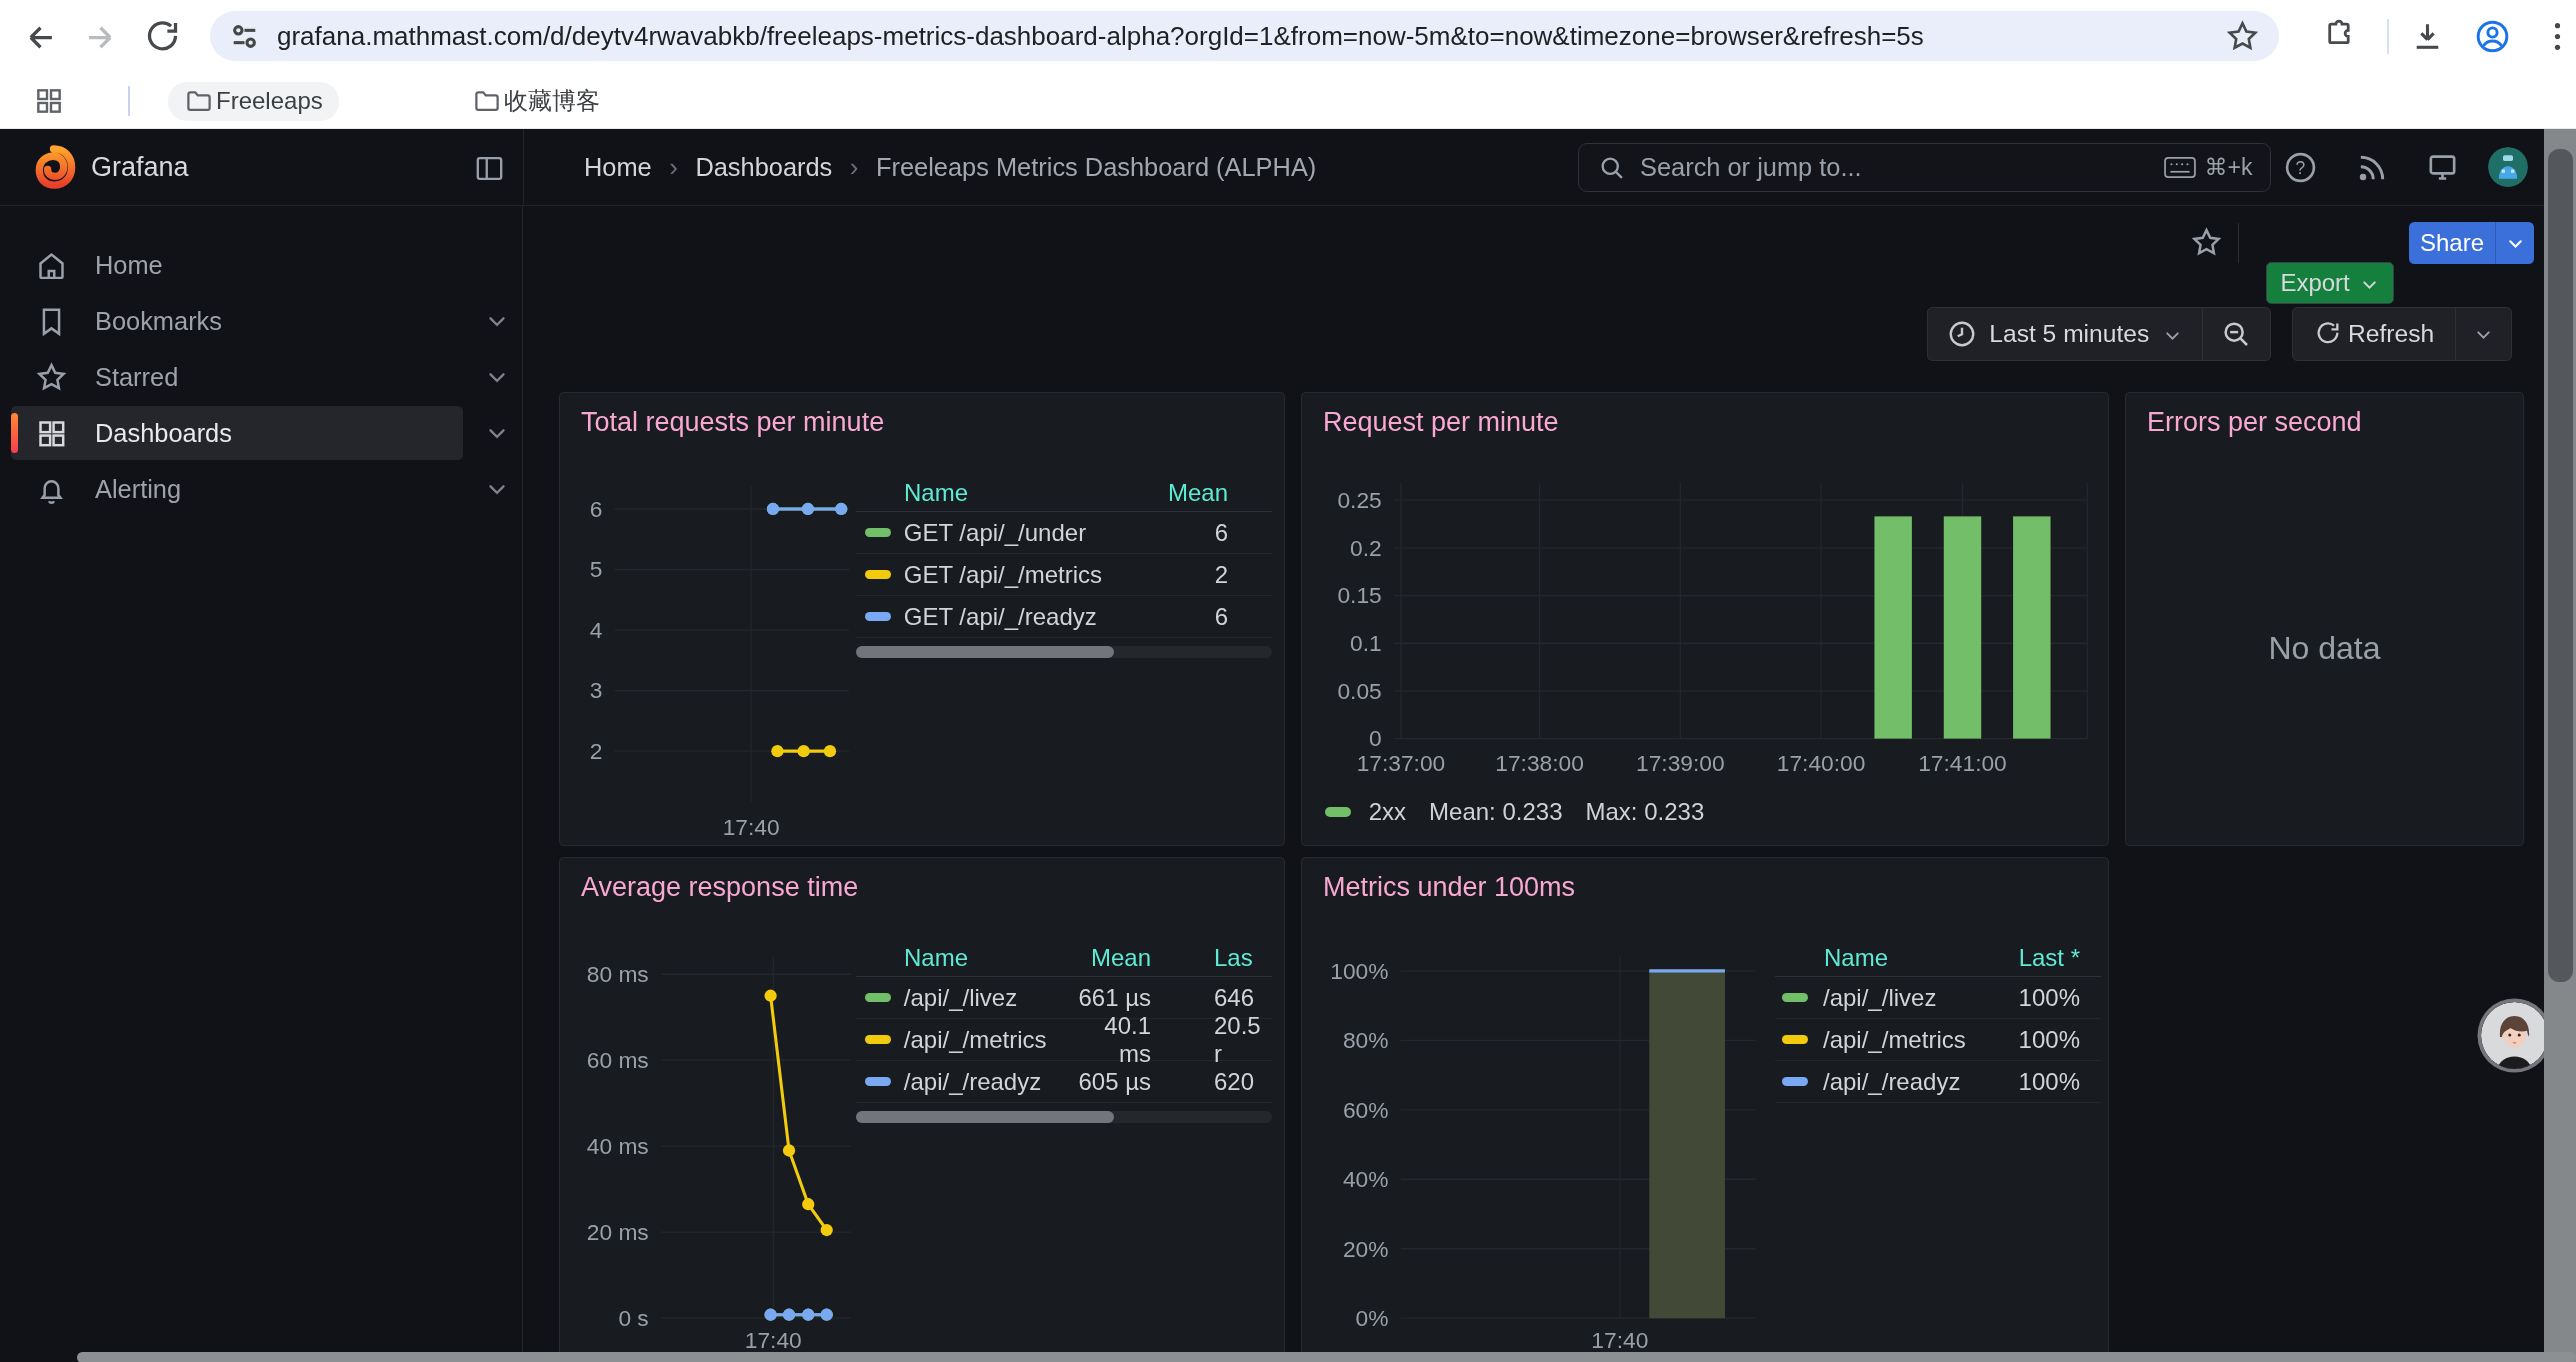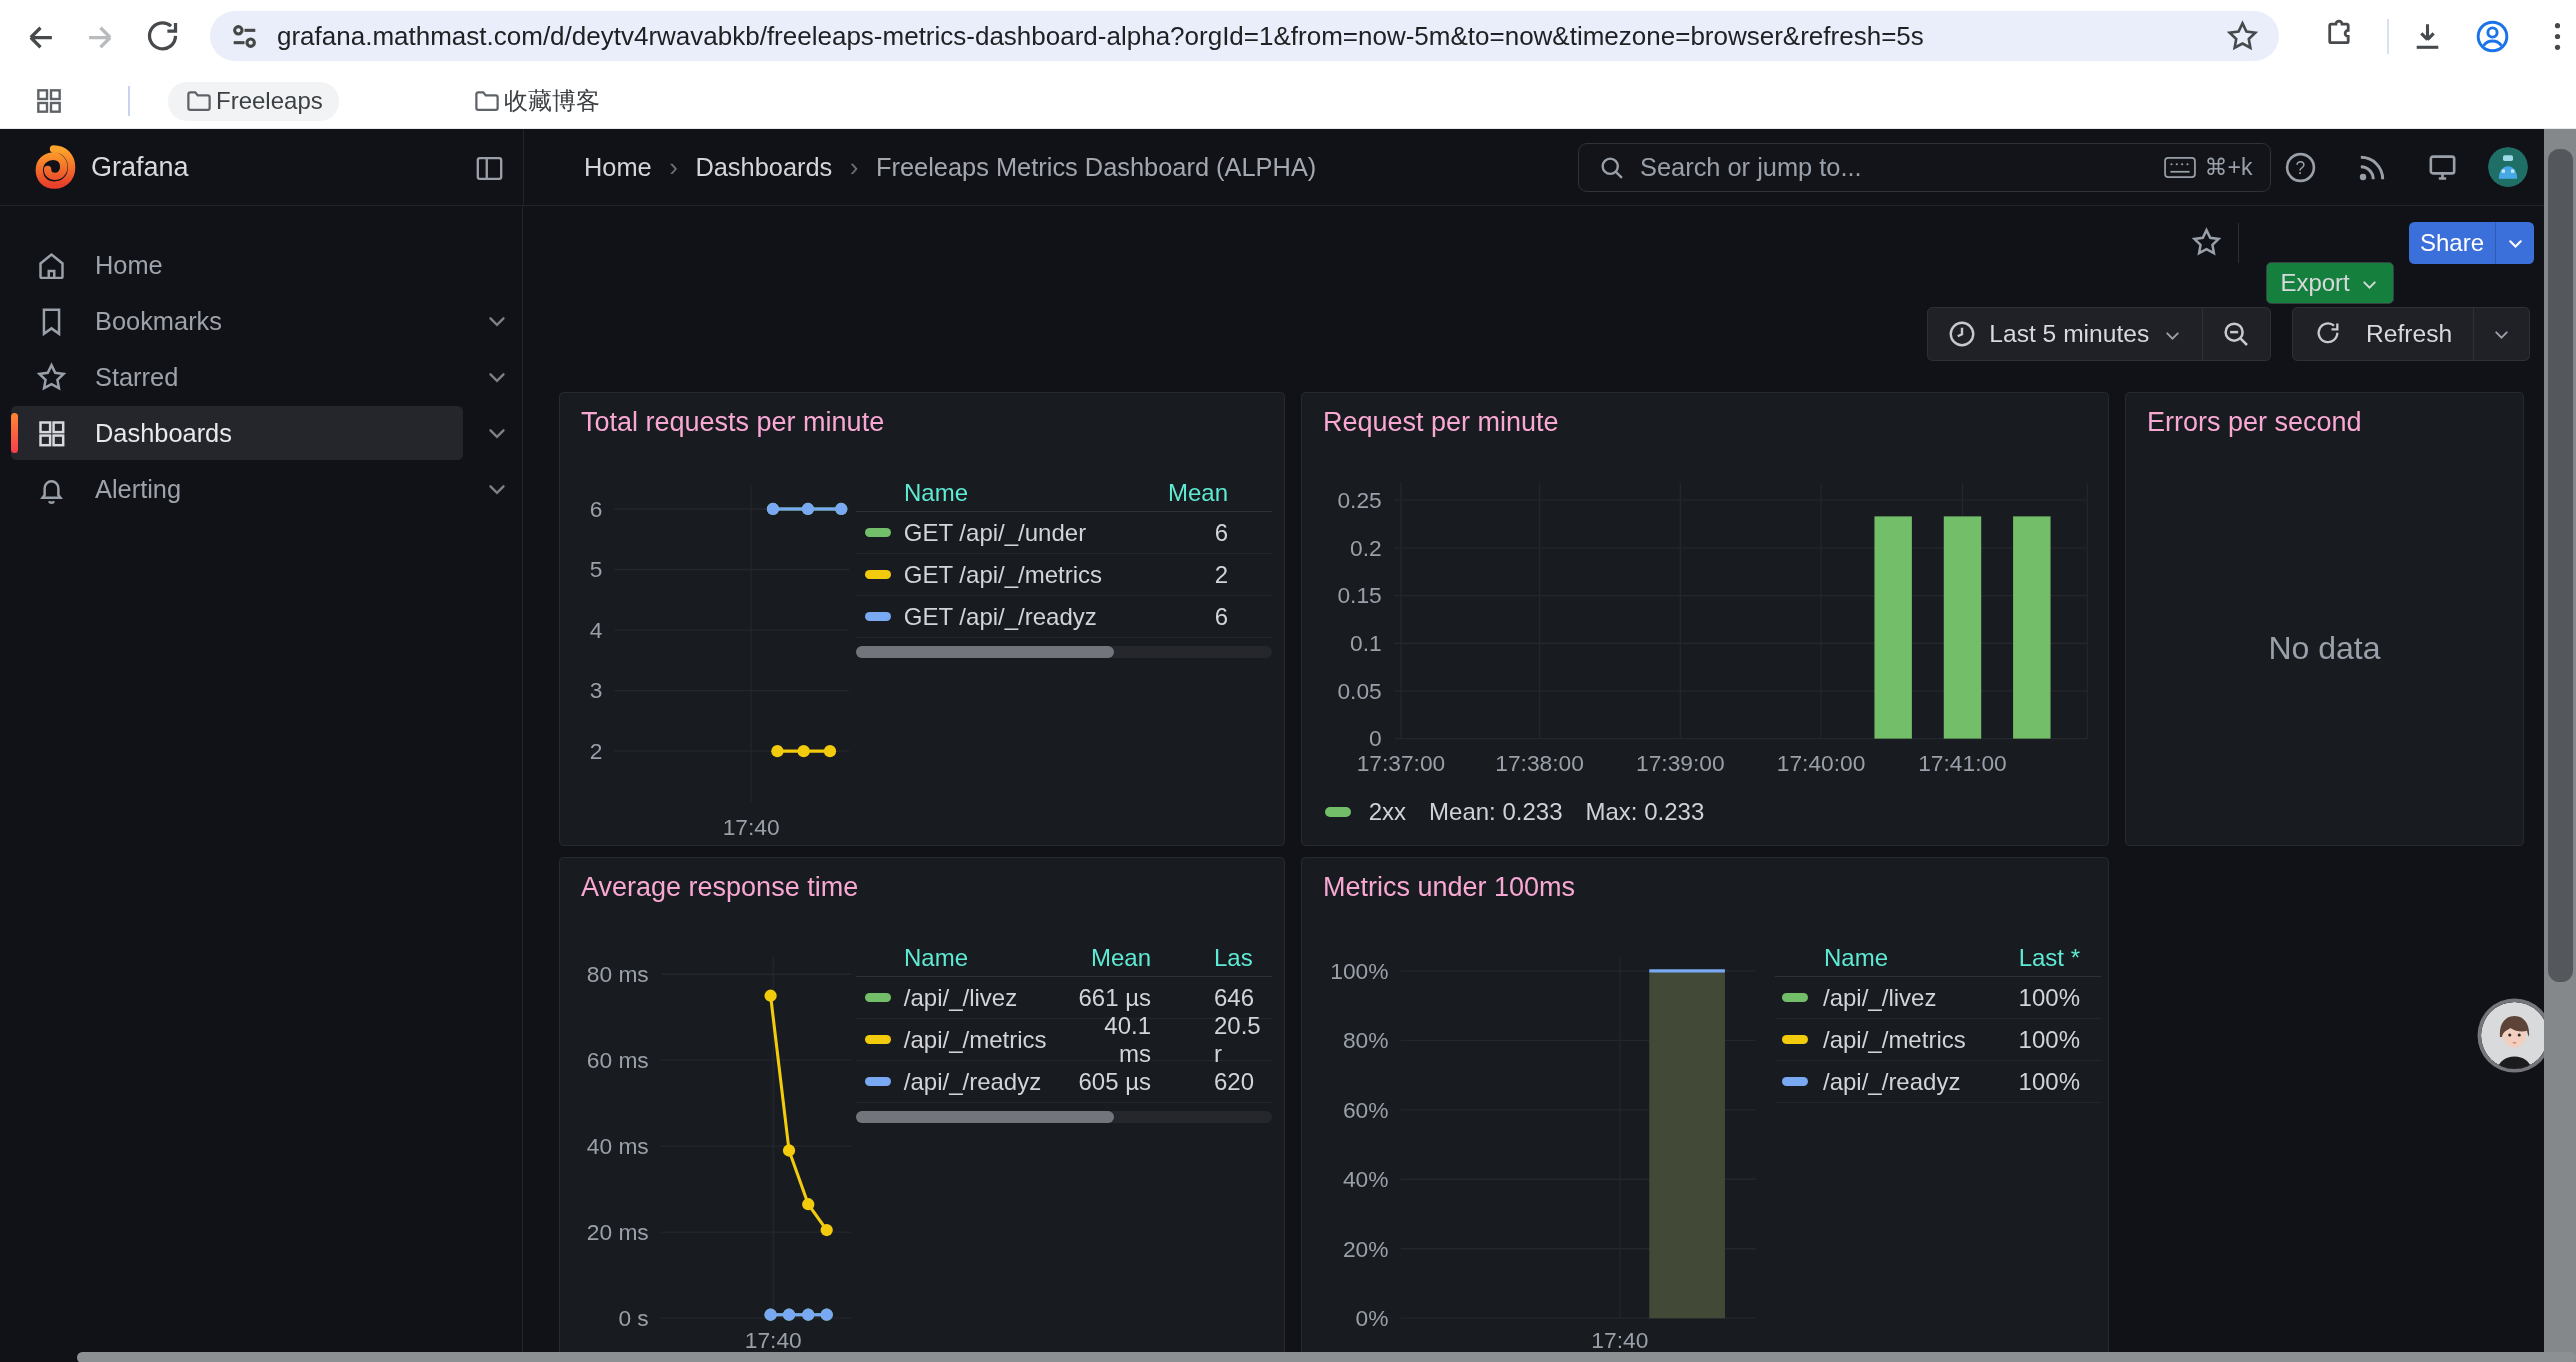--- a/index.html
+++ b/index.html
@@ -85,21 +85,21 @@
   .time-group { position:absolute; left:1927px; top:307px; height:54px; display:flex; background:#1f2127;
                 border:0.9px solid #2e3035; border-radius:5.3px; color:#d8d9dd; }
   .time-main { display:flex; align-items:center; gap:12.3px; padding:0 19px; font-size:24.6px; }
   .time-main .clock { width:30px; height:30px; color:#c7c9cf; }
   .time-main .clock svg, .zoom-out svg, .refresh-ico svg { width:100%; height:100%; }
   .zoom-out { width:68px; border-left:0.9px solid #2e3035; display:flex; align-items:center; justify-content:center; }
   .zoom-out .zo { width:30px; height:30px; color:#c7c9cf; }
   .zoom-out .zo svg { width:100%; height:100%; }
   .refresh-group { position:absolute; left:2292px; top:307px; height:54px; display:flex; background:#1f2127;
                    border:0.9px solid #2e3035; border-radius:5.3px; color:#d8d9dd; }
-  .refresh-main { display:flex; align-items:center; gap:24px; padding:0 21px; font-size:24.6px; }
+  .refresh-main { display:flex; align-items:center; gap:6px; padding:0 21px; font-size:24.6px; }
   .refresh-ico { width:28px; height:28px; color:#c7c9cf; }
   .refresh-drop { width:56px; border-left:0.9px solid #2e3035; display:flex; align-items:center; justify-content:center; }
 
   
   .panel { position:absolute; background:#181b1f; border:0.9px solid #272a30; border-radius:4.4px; overflow:hidden; }
   .panel-title { position:absolute; left:21px; top:14px; font-size:27px; font-weight:500; color:#f9a8d4; }
   .chart { position:absolute; }
   .no-data { position:absolute; left:0; right:0; top:237px; text-align:center; color:#9aa0a9; font-size:32px; }
 
   .ltable { position:absolute; font-size:24px; color:#d2d4d8; }

